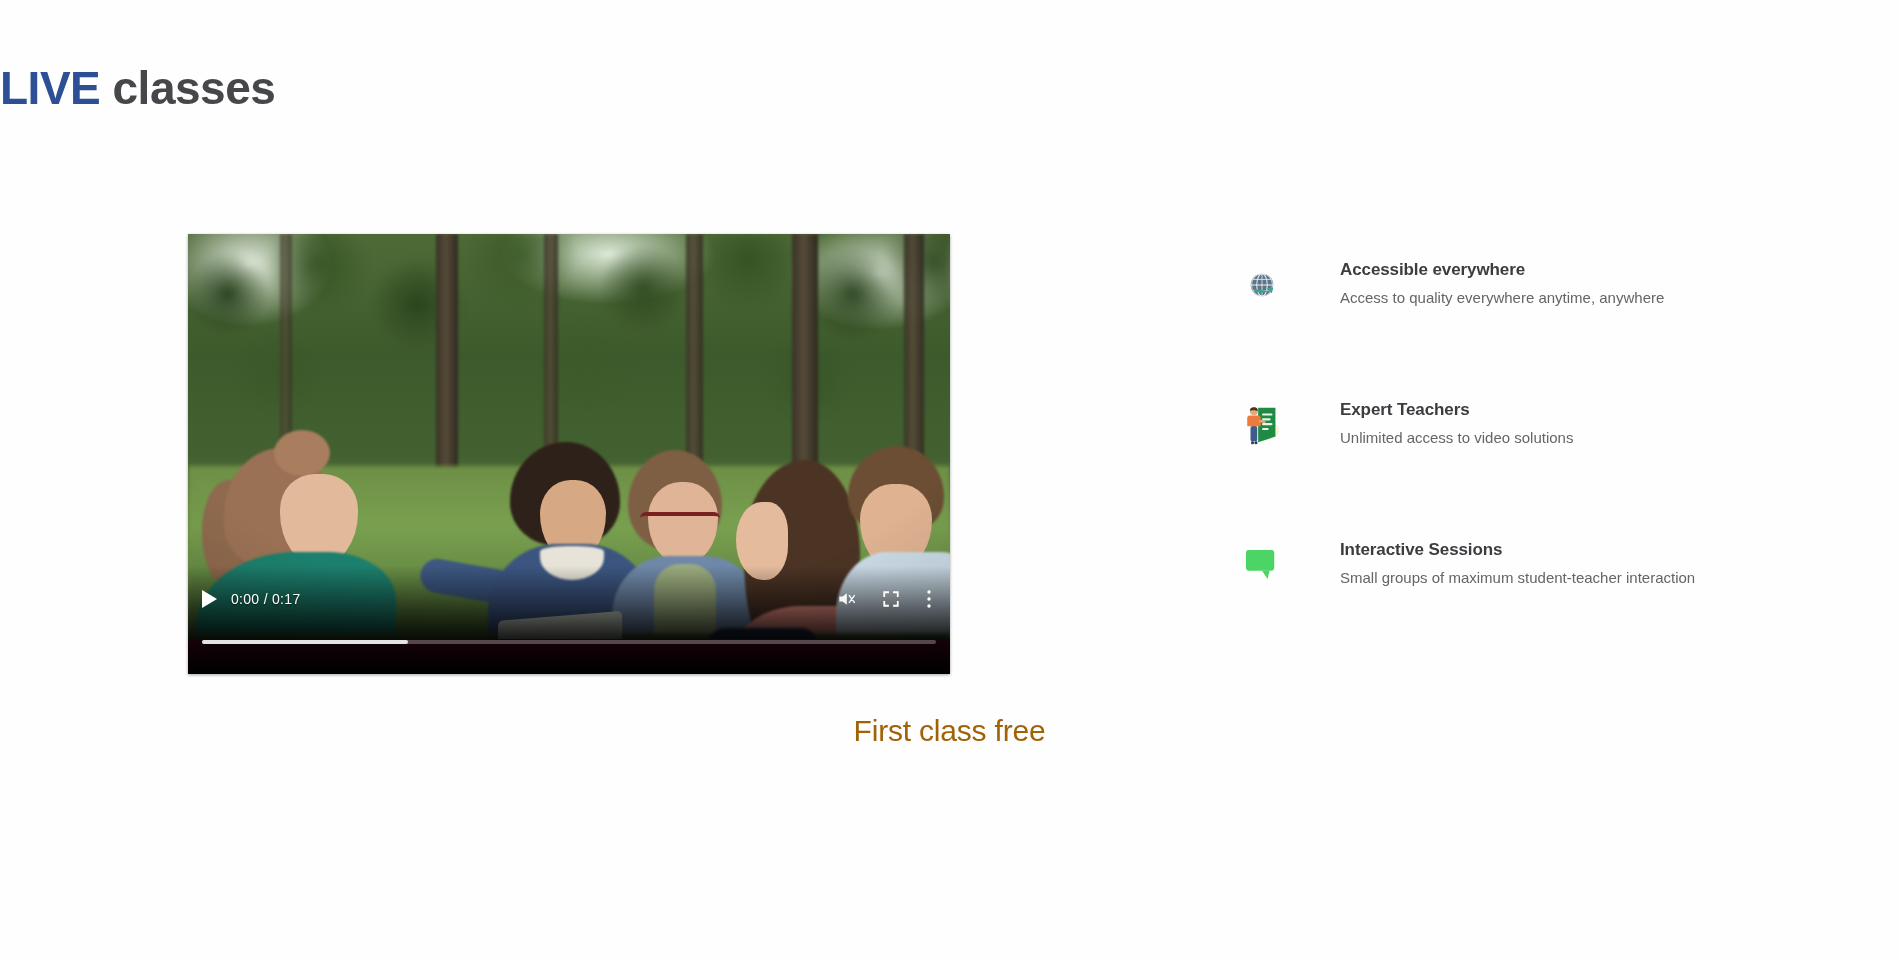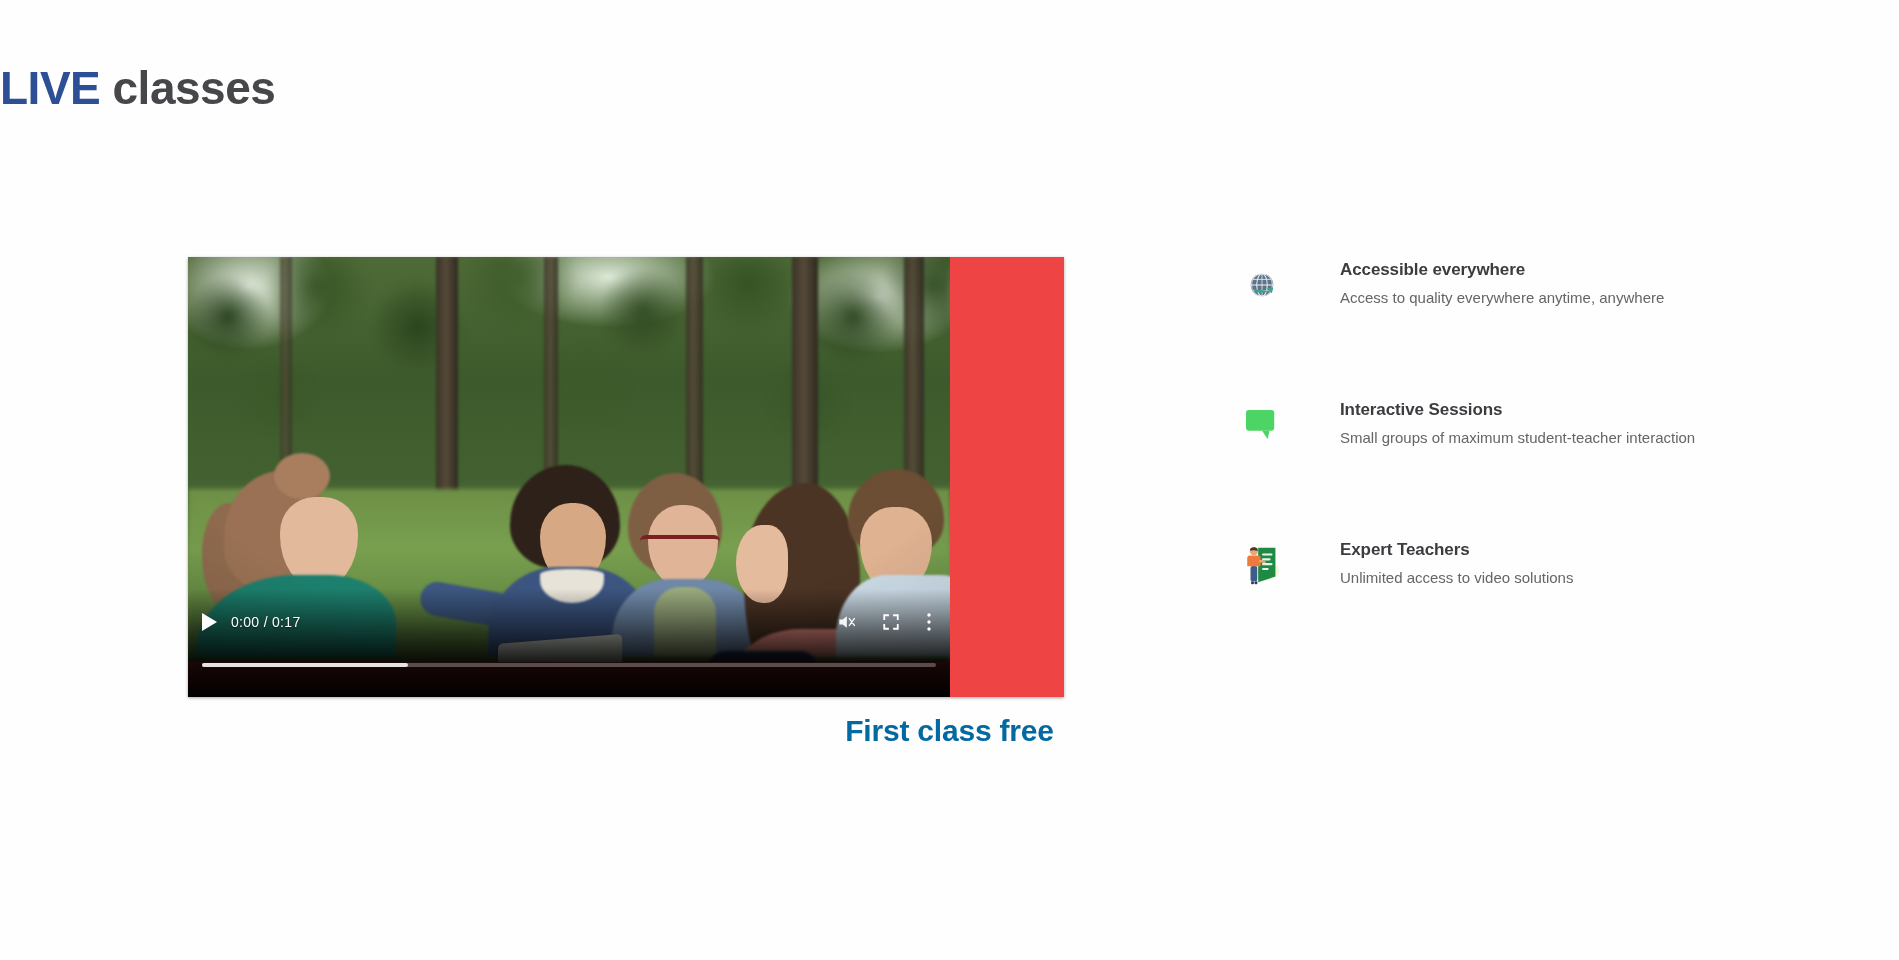--- a/index.html
+++ b/index.html
@@ -35,26 +35,25 @@
     white-space: nowrap;
   }
   .title .live { color: #2d4f95; }
   .title .rest { color: #46474a; font-weight: 600; }
 
   
   .video-player {
     position: absolute;
     left: 188px;
     top: 234px;
-    width: 876px;
+    width: 762px;
     height: 440px;
-    background: #ef4444;
+    background: #be185d;
     overflow: hidden;
     box-shadow: 0 1px 3px rgba(0,0,0,.35);
-    margin-top: 23px;
   }
   .video-frame {
     position: absolute;
     left: 0; top: 0;
     width: 762px;
     height: 405px;
     overflow: hidden;
     background: #5d6a4a;
   }
 
@@ -212,21 +211,21 @@
   .progress-played {
     position:absolute; left:0; top:0; height:4px; width:0%;
     background:#ffffff; border-radius:2px;
   }
 
   
   .cta-wrap {
     position:absolute; left:0; top:714px; width:1899px; text-align:center;
   }
   .cta-heading {
-    font-size:30px; font-weight:700; color:#0369a1; letter-spacing:-0.2px;
+    font-size:30px; font-weight:400; color:#a16207; letter-spacing:-0.2px;
   }
   .cta-button {
     display:inline-block; margin-top:22px;
     padding:11px 34px;
     border:none; border-radius:22px;
     background: linear-gradient(90deg, #e22ee0 0%, #c02fe6 28%, #8a36ea 68%, #5c42ea 100%);
     color:#ffffff; font-size:17px; letter-spacing:.1px;
     font-family:"Liberation Sans", sans-serif;
     cursor:pointer;
     box-shadow: 0 2px 6px rgba(130,40,210,.28);
@@ -361,33 +360,20 @@
         </svg>
       </div>
       <div class="feature-text">
         <div class="feature-title">Accessible everywhere</div>
         <div class="feature-desc">Access to quality everywhere anytime, anywhere</div>
       </div>
     </div>
 
     <div class="feature">
       <div class="feature-icon">
-        <svg width="34" height="32" viewBox="0 0 36 34" aria-hidden="true">
-          <rect x="1" y="1" width="30" height="22" rx="3" fill="#4cd464"></rect>
-          <path d="M18 23h8l-2 9z" fill="#4cd464"></path>
-        </svg>
-      </div>
-      <div class="feature-text">
-        <div class="feature-title">Interactive Sessions</div>
-        <div class="feature-desc">Small groups of maximum student-teacher interaction</div>
-      </div>
-    </div>
-
-    <div class="feature">
-      <div class="feature-icon">
         <svg width="46" height="46" viewBox="0 0 48 48" aria-hidden="true">
           <ellipse cx="27" cy="30" rx="15" ry="10" fill="#f2f5d7"></ellipse>
           <path d="M20 6h18v30l-18 6z" fill="#1e8a44"></path>
           <path d="M20 6h18v30l-18 6z" fill="#27a css" opacity="0"></path>
           <rect x="24" y="12" width="11" height="2.2" rx="1.1" fill="#e9f5ea"></rect>
           <rect x="24" y="17" width="9" height="2.2" rx="1.1" fill="#e9f5ea"></rect>
           <rect x="24" y="22" width="11" height="2.2" rx="1.1" fill="#e9f5ea"></rect>
           <rect x="24" y="27" width="7" height="2.2" rx="1.1" fill="#e9f5ea"></rect>
           <rect x="12" y="25" width="7" height="16" rx="2" fill="#3f5d8a"></rect>
           <path d="M11 14h9c1.6 0 2.6 1.2 2.6 2.8v8.6h-14V17c0-1.7 1-3 2.4-3z" fill="#ee7b3d"></path>
@@ -397,15 +383,28 @@
           <rect x="12.6" y="41" width="3" height="3" rx="1" fill="#2d3f5c"></rect>
           <rect x="16.2" y="41" width="3" height="3" rx="1" fill="#2d3f5c"></rect>
         </svg>
       </div>
       <div class="feature-text">
         <div class="feature-title">Expert Teachers</div>
         <div class="feature-desc">Unlimited access to video solutions</div>
       </div>
     </div>
 
+    <div class="feature">
+      <div class="feature-icon">
+        <svg width="34" height="32" viewBox="0 0 36 34" aria-hidden="true">
+          <rect x="1" y="1" width="30" height="22" rx="3" fill="#4cd464"></rect>
+          <path d="M18 23h8l-2 9z" fill="#4cd464"></path>
+        </svg>
+      </div>
+      <div class="feature-text">
+        <div class="feature-title">Interactive Sessions</div>
+        <div class="feature-desc">Small groups of maximum student-teacher interaction</div>
+      </div>
+    </div>
+
   </div>
 
 </div>
 
 </body></html>

